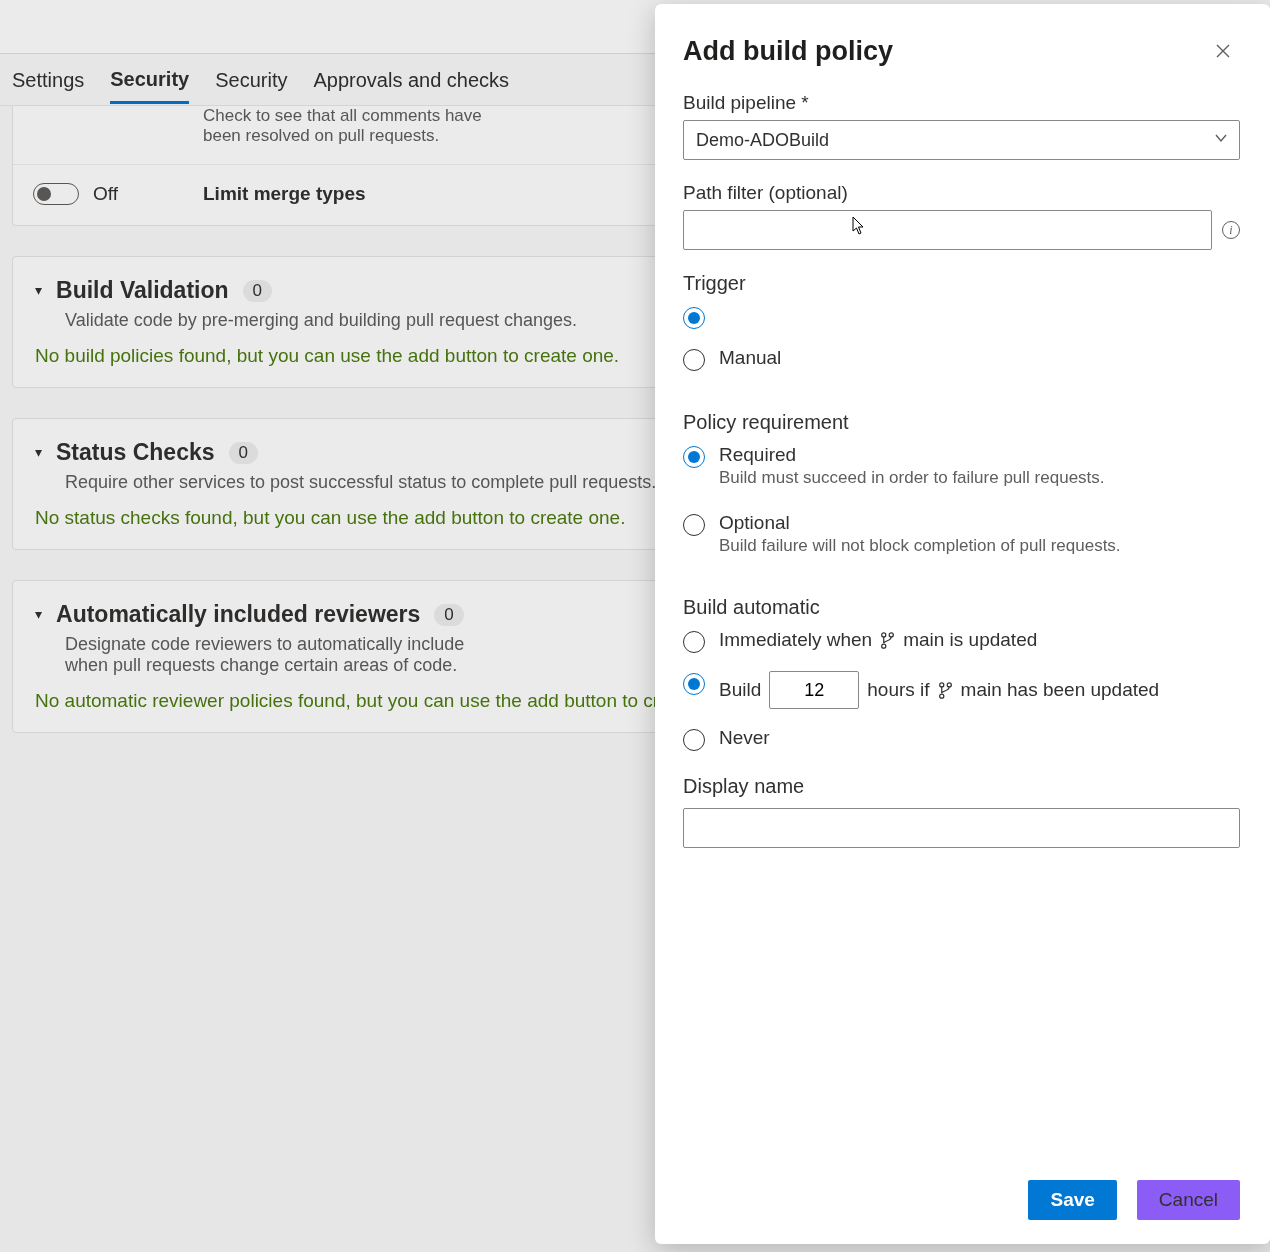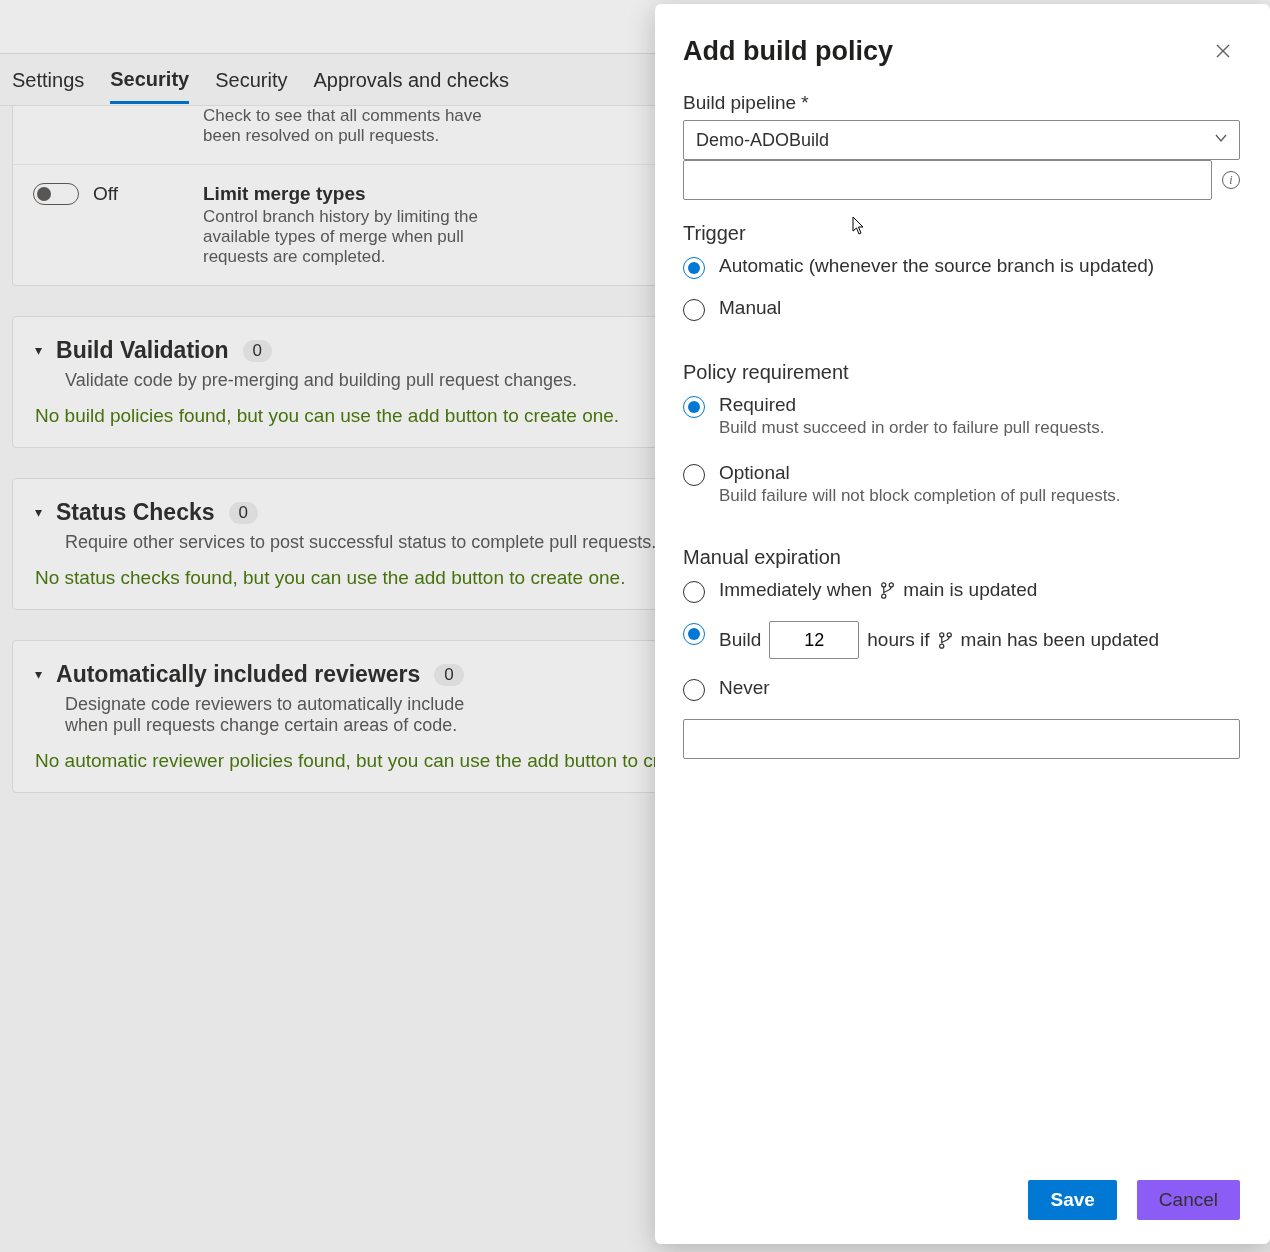--- a/index.html
+++ b/index.html
@@ -79,21 +79,20 @@
         <div class="card-desc" style="max-width:310px;">Check to see that all comments have been resolved on pull requests.</div>
       </div>
     </div>
     <div class="card-body-row" style="border-top:1px solid #eee;">
       <div class="toggle-col">
         <div class="toggle-pill"></div>
         <span class="toggle-label">Off</span>
       </div>
       <div class="card-text-col">
         <div class="card-title">Limit merge types</div>
-        <div class="card-desc">Control branch history by limiting the available types of merge when pull requests are completed.</div>
       </div>
     </div>
   </div>
 
   <div class="section-card">
     <div class="section-header">
       <span class="chev">▾</span>
       <span class="section-title">Build Validation</span>
       <span class="pill-count">0</span>
     </div>
@@ -138,29 +137,29 @@
     <div class="form-label">Build pipeline *</div>
     <div class="select-box">
       <input type="text" value="Demo-ADOBuild" style="">
       <span class="chev-icon">
         <svg width="14" height="14" viewBox="0 0 14 14">
             <path d="M2 4 L7 10 L12 4" stroke="currentColor" stroke-width="1.4" fill="none"></path>
           </svg>
       </span>
     </div>
 
+    <div class="form-label" style="margin-top:22px;">Path filter (optional)</div>
     <div class="path-row">
       <input class="text-input" type="text" value="" style="">
       <span class="info-icon">i</span>
     </div>
 
     <div class="section-heading">Trigger</div>
     <div class="opt-row">
       <div class="radio checked"></div>
-      <div class="opt-label">Automatic (whenever the source branch is updated)</div>
     </div>
     <div class="opt-row">
       <div class="radio"></div>
       <div class="opt-label">Manual</div>
     </div>
 
     <div class="section-heading">Policy requirement</div>
     <div class="opt-row tight">
       <div class="radio checked"></div>
       <div>
@@ -169,21 +168,21 @@
       </div>
     </div>
     <div class="opt-row" style="margin-top:14px;">
       <div class="radio"></div>
       <div>
         <div class="opt-label">Optional</div>
         <div class="opt-sub">Build failure will not block completion of pull requests.</div>
       </div>
     </div>
 
-    <div class="section-heading">Manual expiration</div>
+    <div class="section-heading">Build automatic</div>
 
     <div class="opt-row">
       <div class="radio"></div>
       <div class="inline-row opt-label">
         <span>Immediately when</span>
         <span class="branch-icon">
           <svg width="15" height="17" viewBox="0 0 16 18">
               <circle cx="4" cy="3" r="2.2" fill="none" stroke="#323130" stroke-width="1.3"></circle>
               <circle cx="12" cy="3" r="2.2" fill="none" stroke="#323130" stroke-width="1.3"></circle>
               <circle cx="4" cy="15" r="2.2" fill="none" stroke="#323130" stroke-width="1.3"></circle>
@@ -210,20 +209,21 @@
         </span>
         <span>main has been updated</span>
       </div>
     </div>
 
     <div class="opt-row">
       <div class="radio"></div>
       <div class="opt-label">Never</div>
     </div>
 
+    <div class="section-heading" style="margin-top:6px;">Display name</div>
     <input class="text-input display-input" type="text" value="" style="">
 
     <div class="panel-footer">
       <button class="btn btn-primary">Save</button>
       <button class="btn btn-default">Cancel</button>
     </div>
   </div>
 </div>
 
 <div class="cursor">

